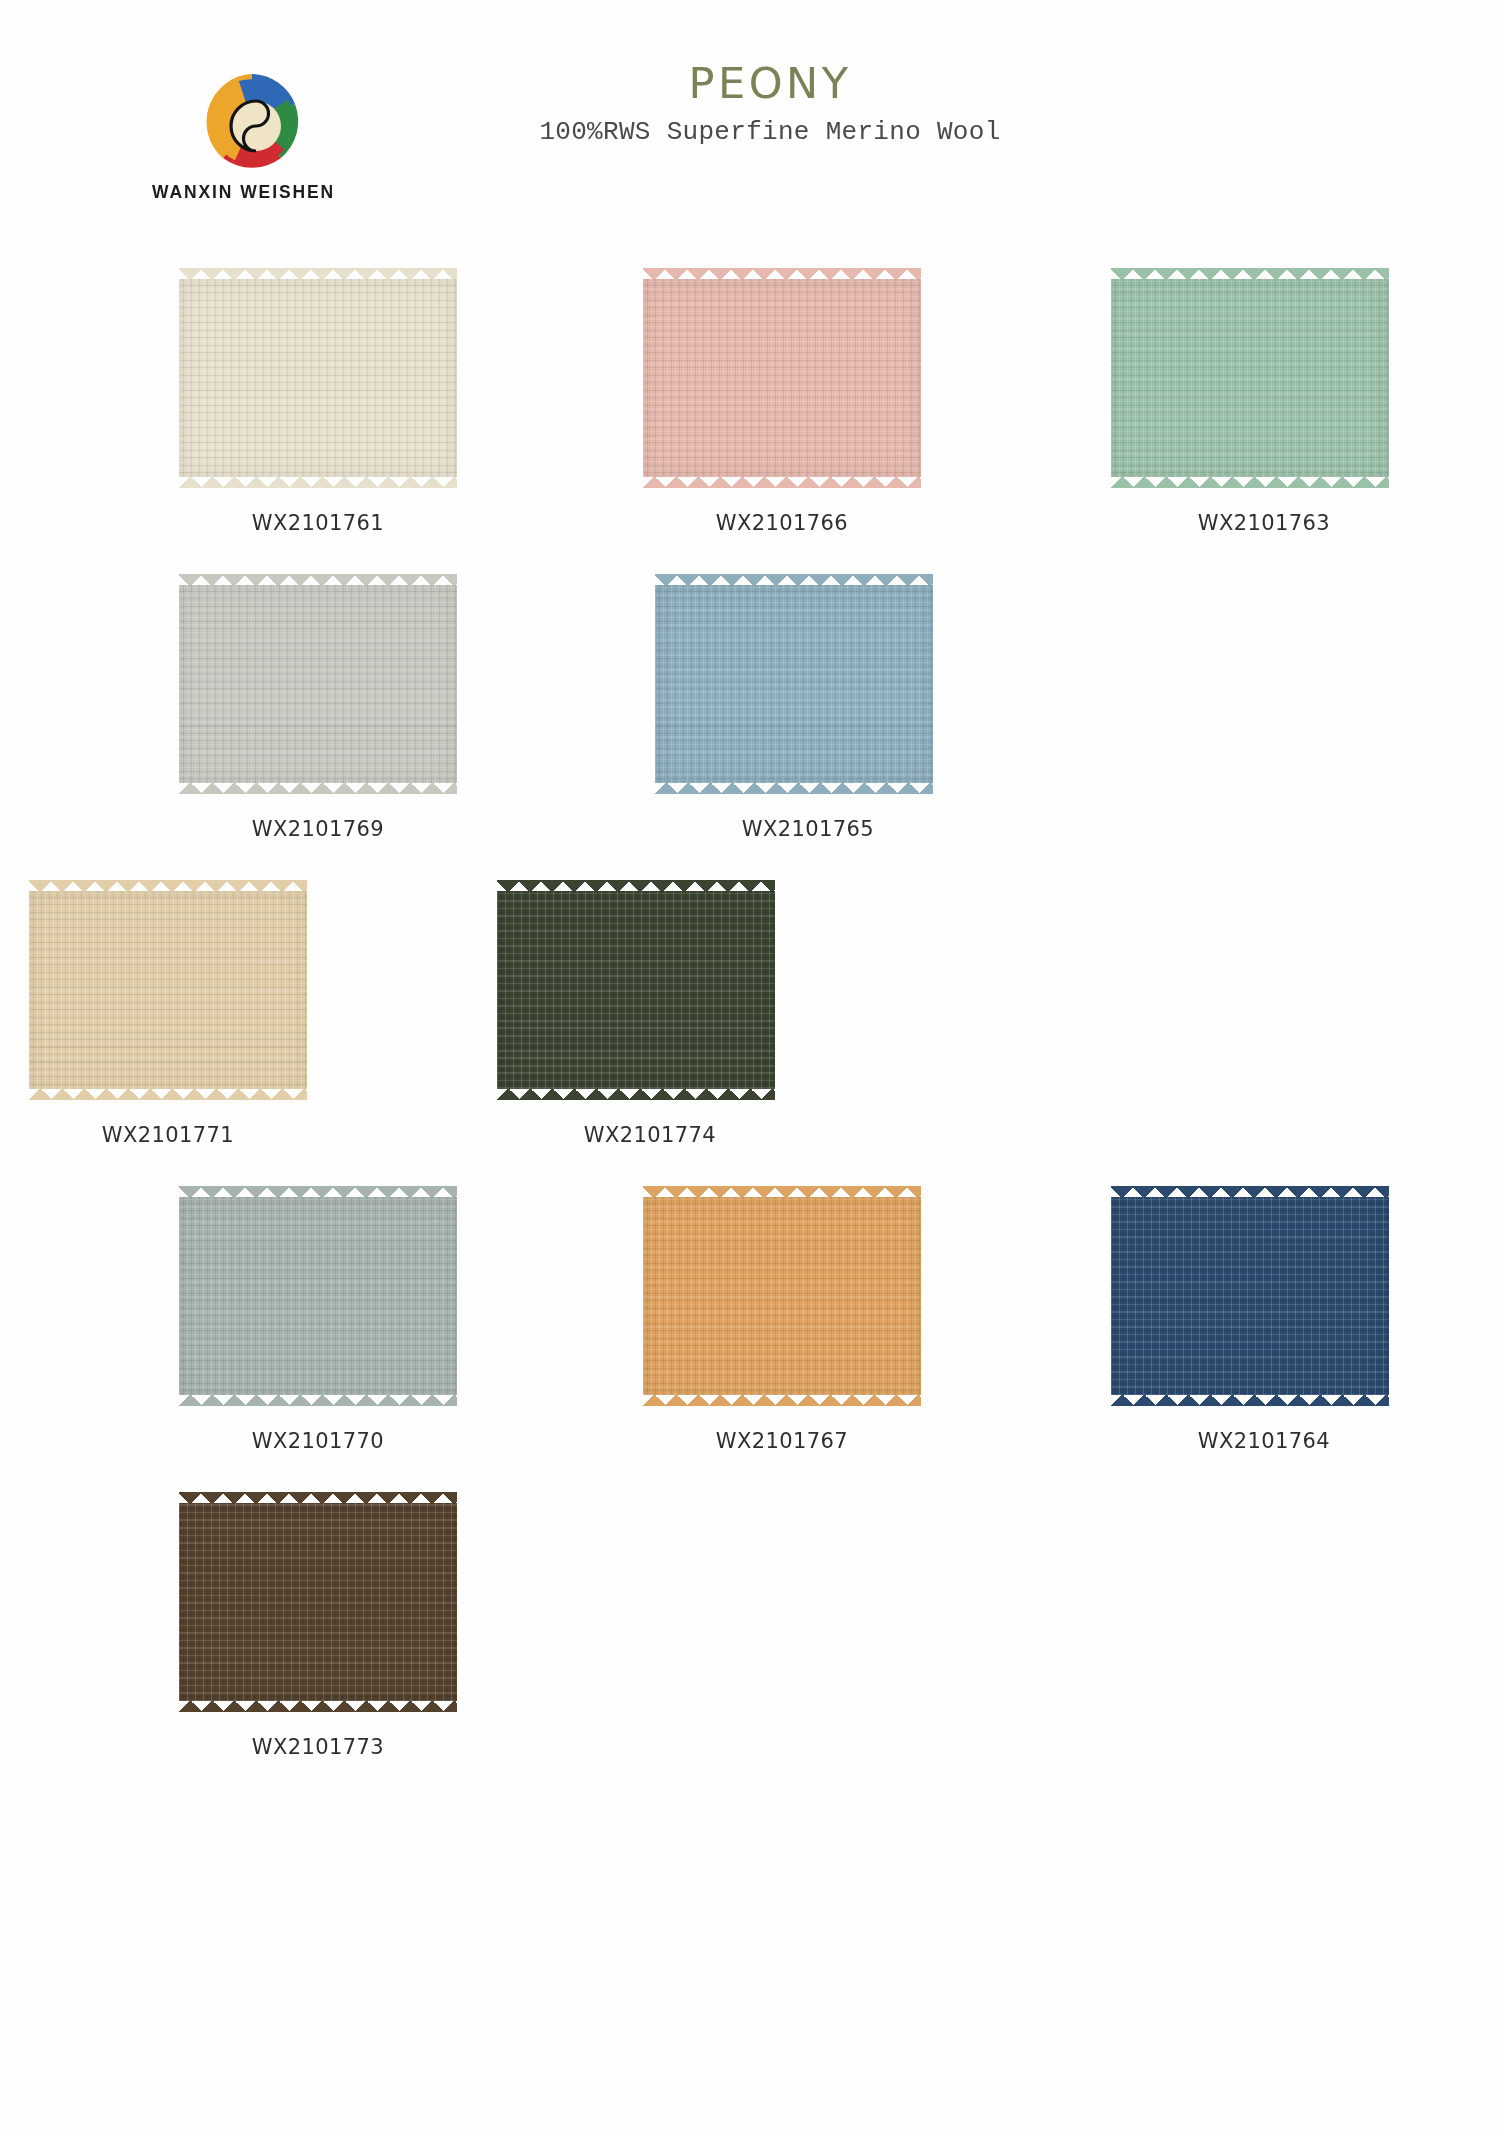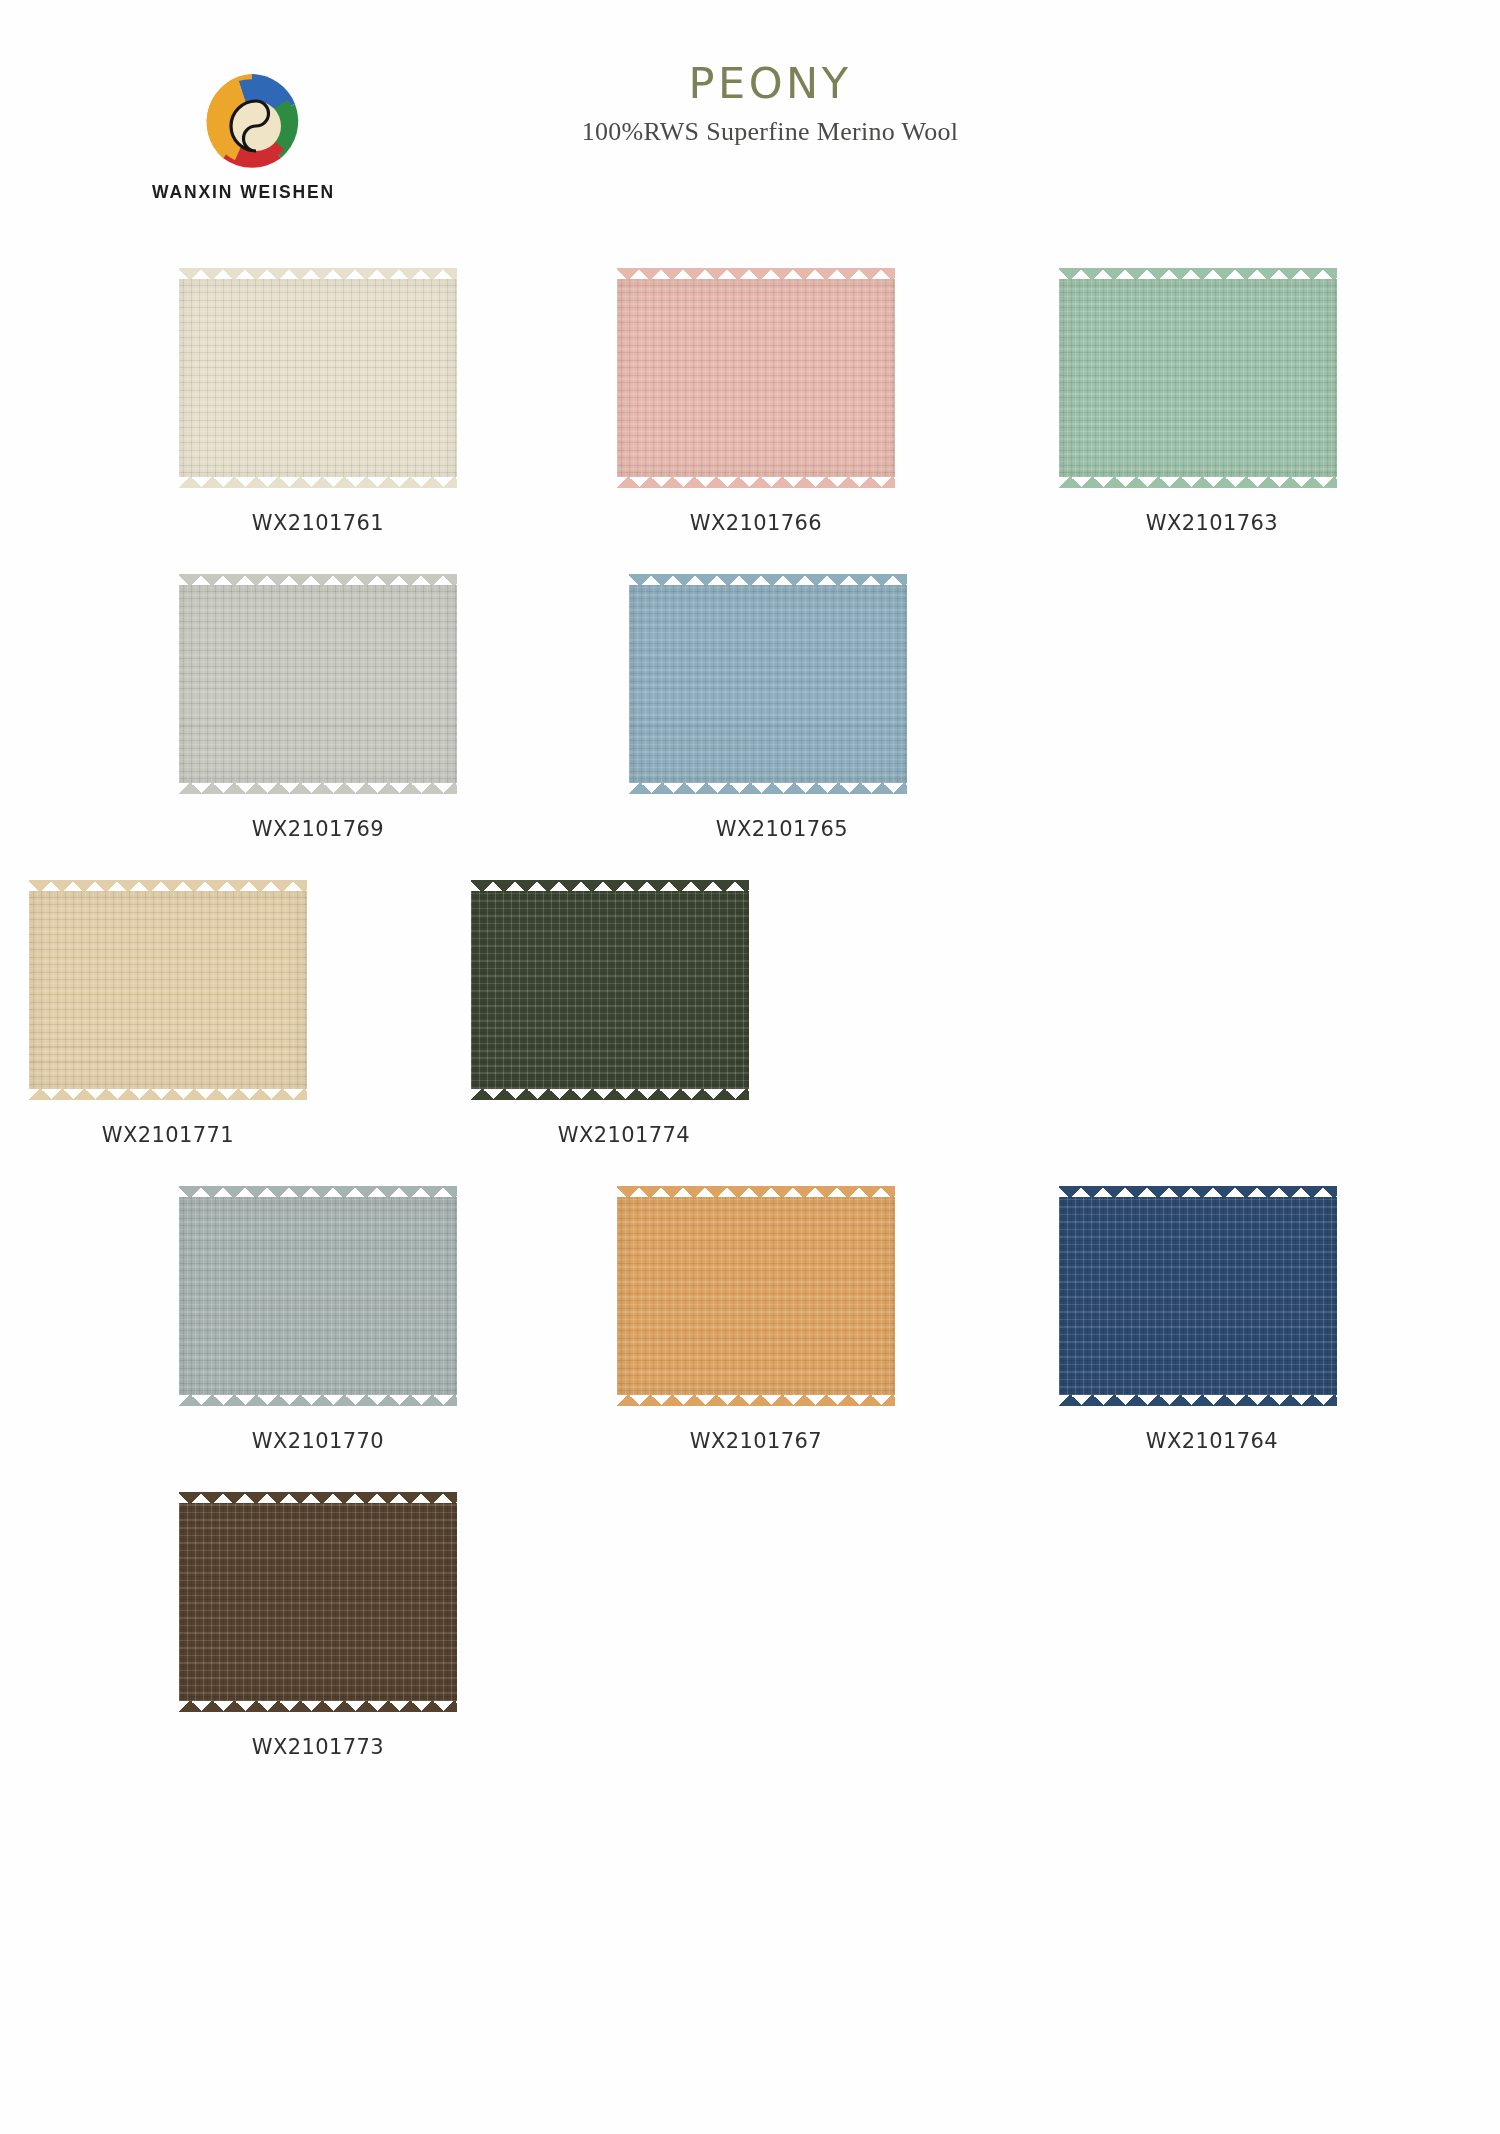--- a/index.html
+++ b/index.html
@@ -83,36 +83,37 @@
     font-family: "DejaVu Sans", sans-serif;
     line-height: 1;
   }
 
   .coll-comp {
     margin-top: 14px;
     font-size: 26px;
     color: #4a4a48;
     letter-spacing: 0.3px;
     font-weight: 400;
-    font-family: Liberation Serif, serif;
+    font-family: Liberation Mono, monospace;
     line-height: 1;
     text-align: center;
   }
 
   
   .grid {
     position: absolute;
     top: 268px;
     left: 0;
     width: 1500px;
   }
 
   .row {
     display: flex;
     height: 306px;
+    gap: 26px;
   }
 
   .cell {
     width: 430px;
     position: relative;
   }
   .cell.col0 { margin-left: 158px; }
   .cell.col1 { margin-left: 0px; }
   .cell.col2 { margin-left: 0px; }
 

